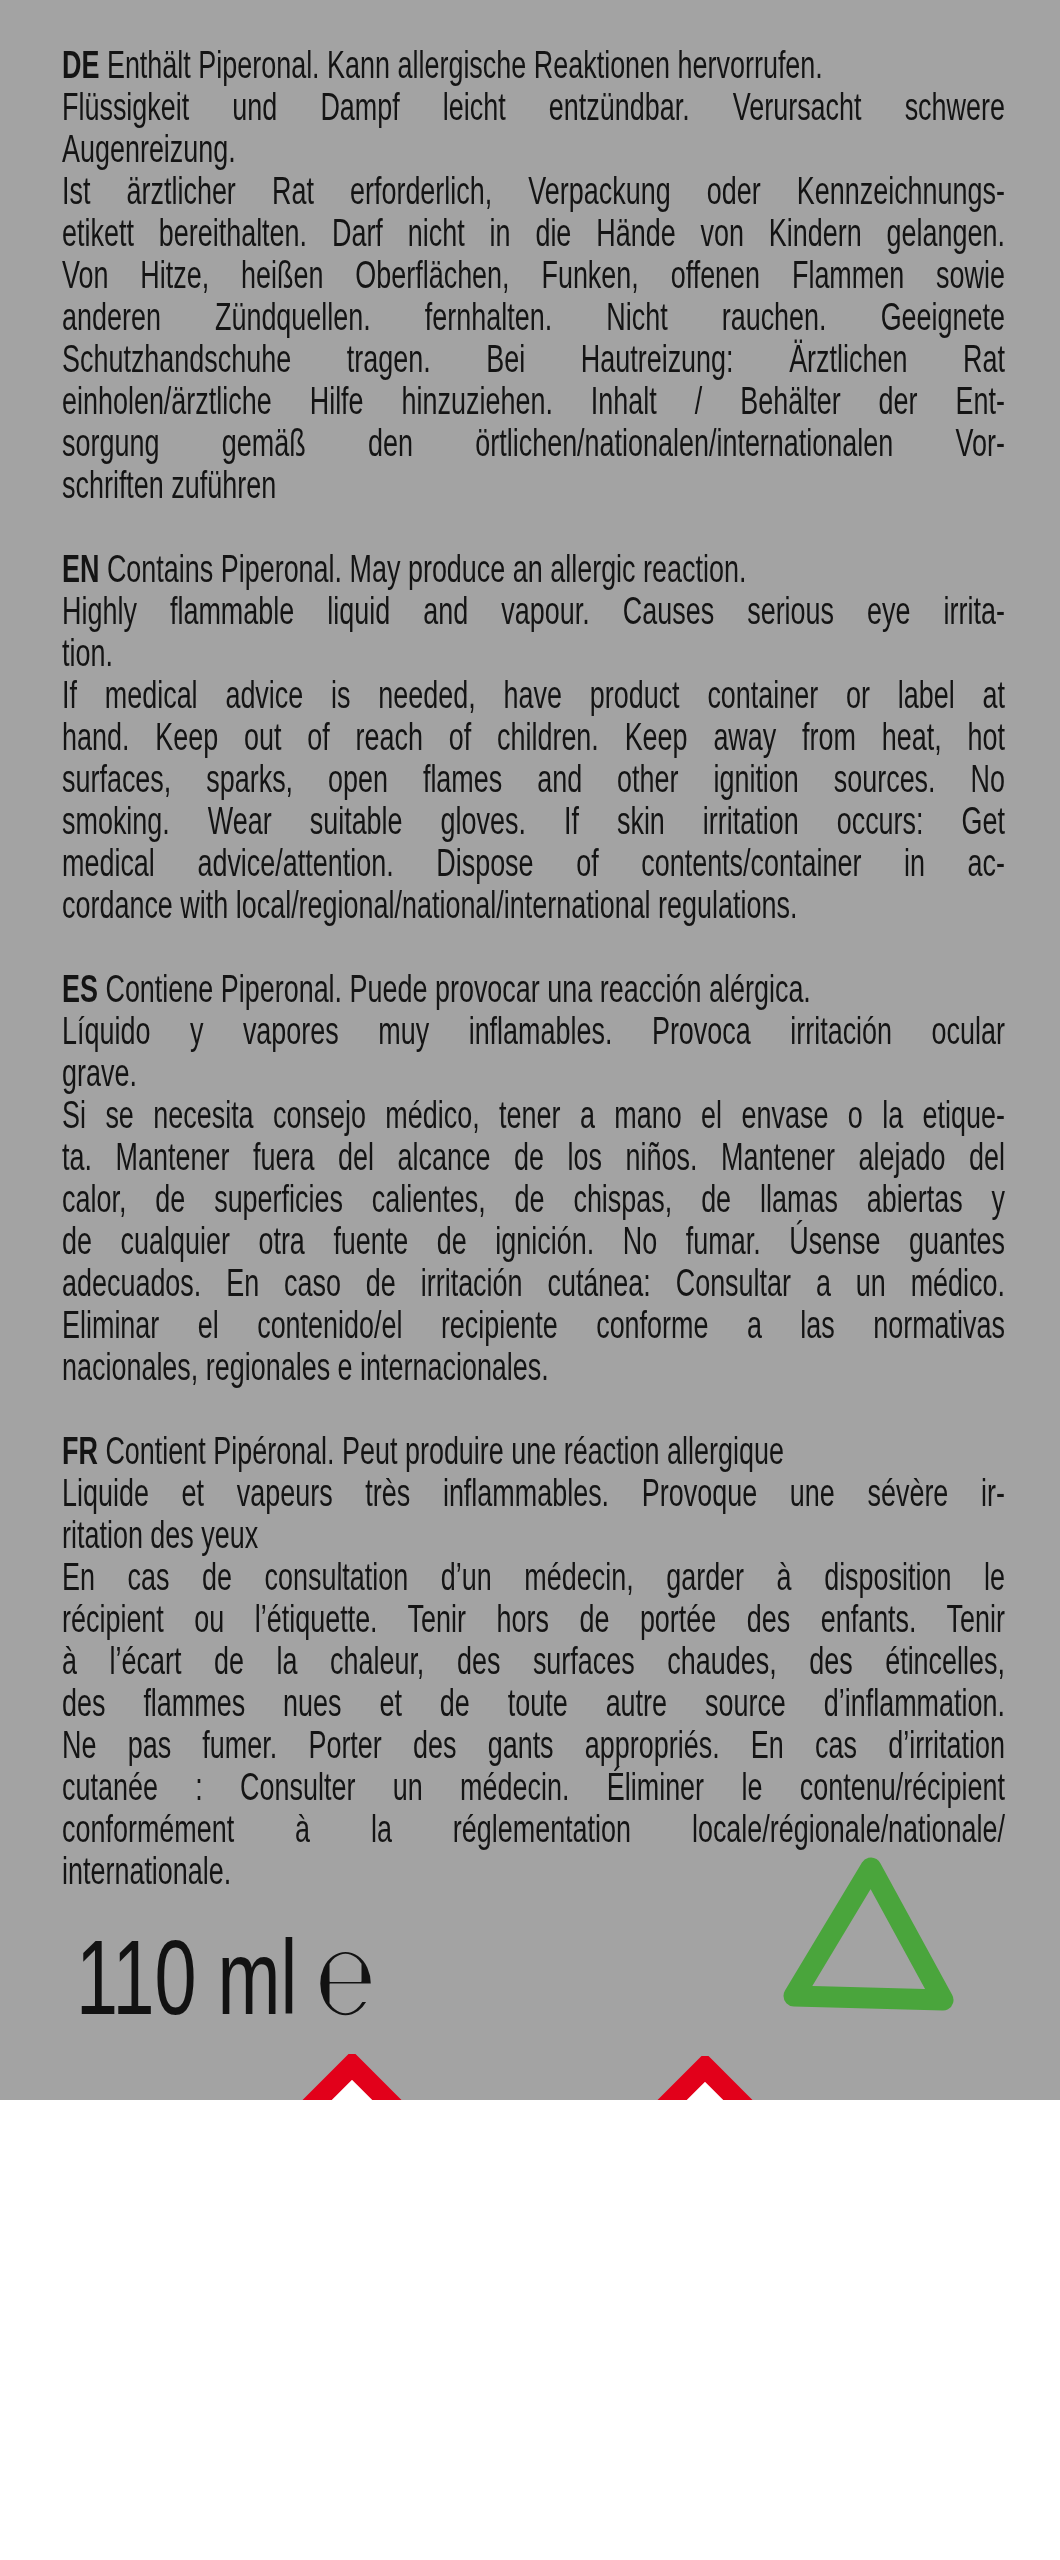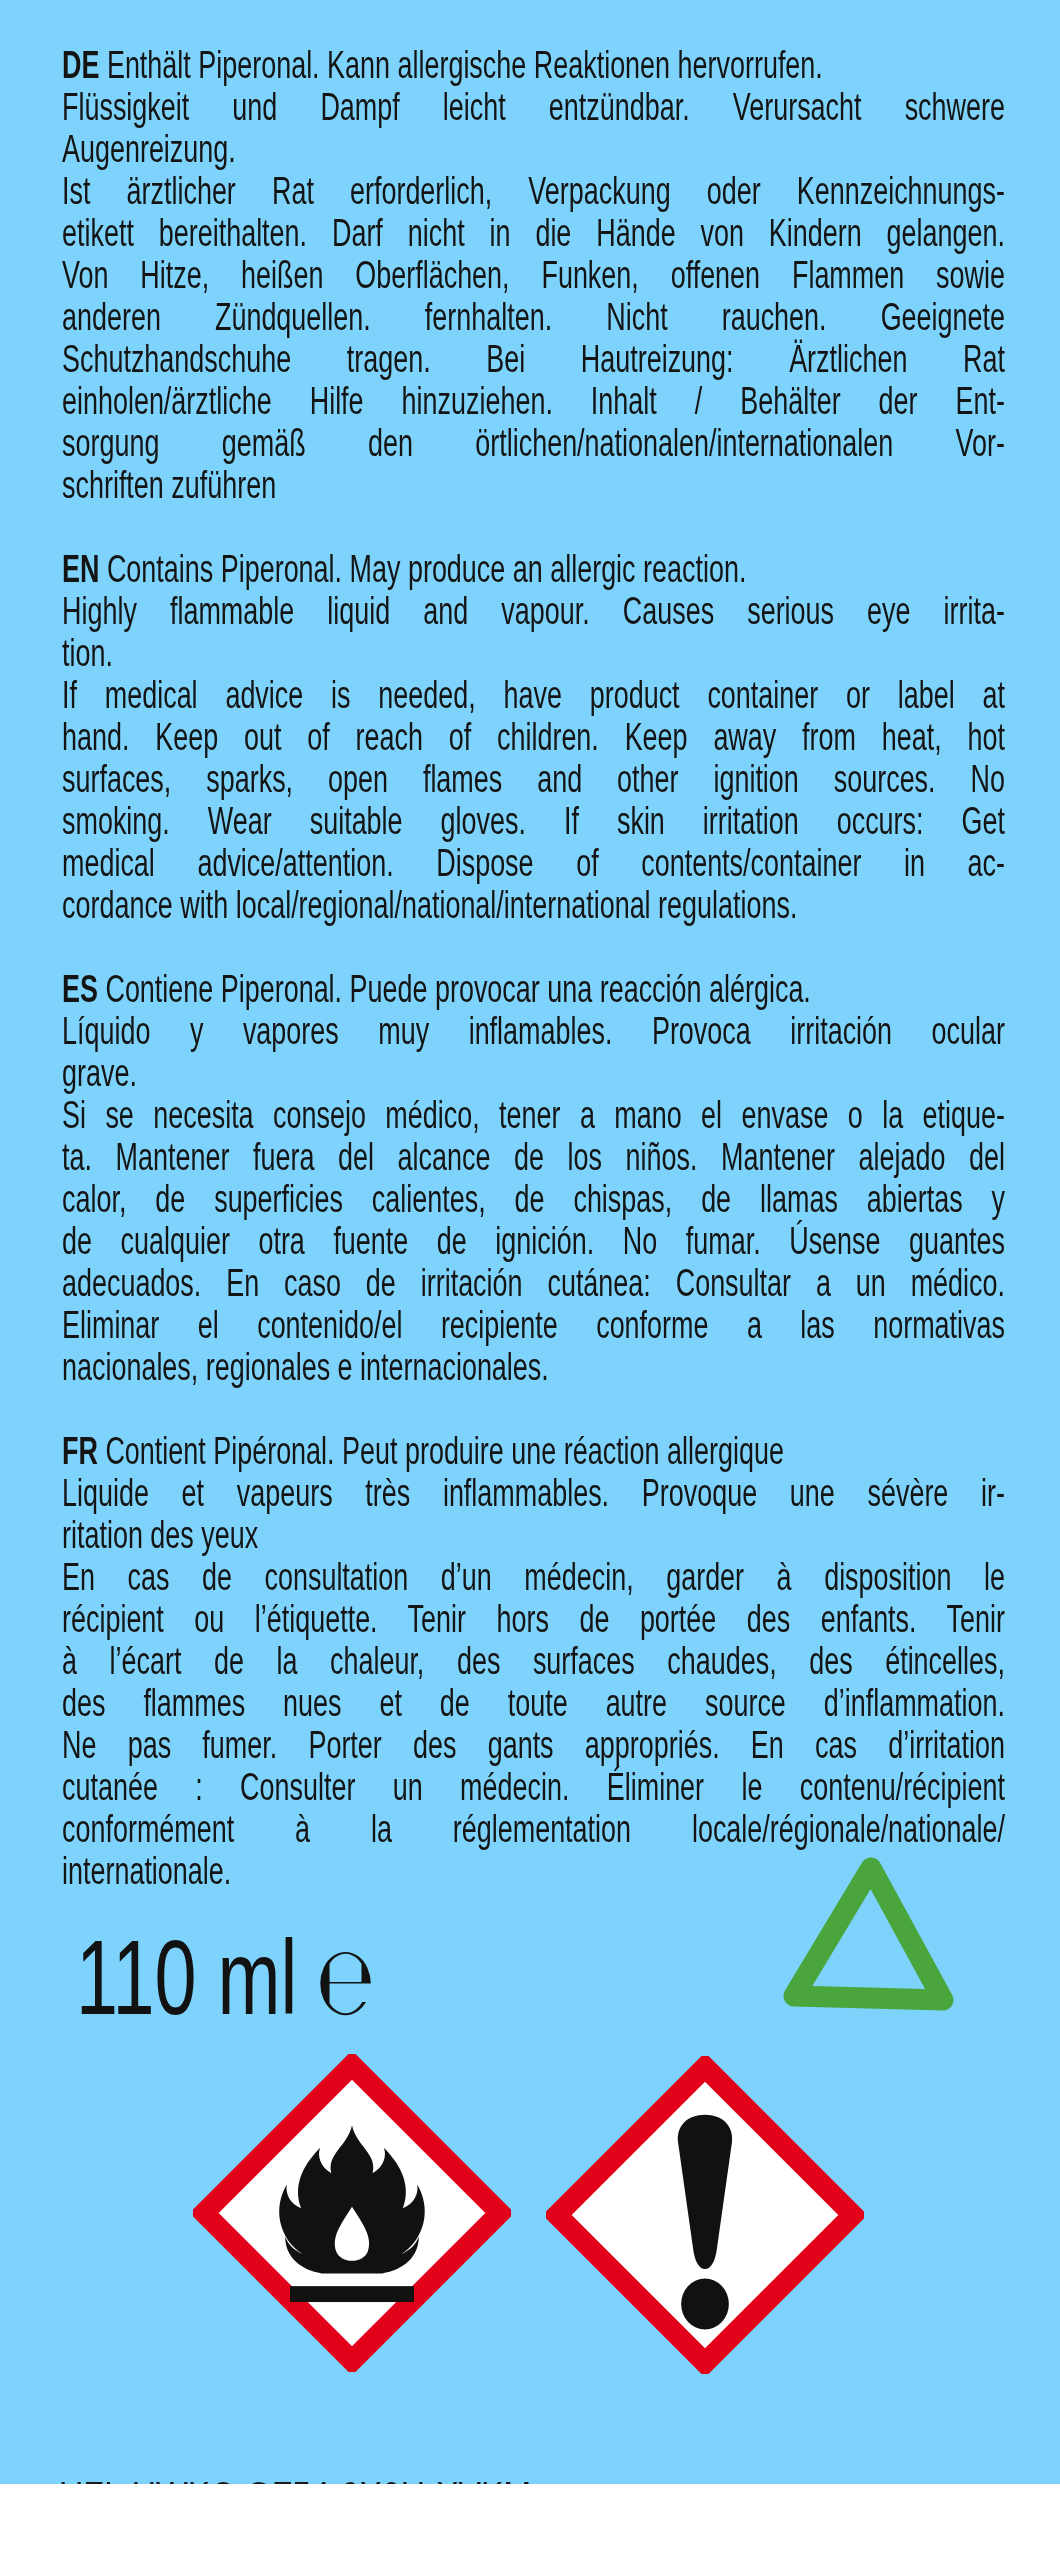--- a/index.html
+++ b/index.html
@@ -1,18 +1,18 @@
 <!DOCTYPE html>
 <html style="--ghs-red: #e2001a; --eco-green: #4aa53c; --text: #141414;"><head>
 <meta charset="utf-8">
 <style>
   html,body { margin:0; padding:0; background:#ffffff; }
   .page {
-    position:relative; width:1060px; height:2484px; overflow:hidden;
-    background:#7dd3fc; color:var(--text,#141414);
+    position:relative; width:1060px; height:2100px; overflow:hidden;
+    background:#a3a3a3; color:var(--text,#141414);
     font-family:"Liberation Sans", sans-serif;
   }
   .sections { position:absolute; left:62px; top:44px; width:943px; }
   .lang-block { margin-bottom:42px; }
   .line {
     width:1330px; font-size:38px; line-height:42px; letter-spacing:0;
     transform:scaleX(0.709); transform-origin:0 0; white-space:normal;
     color:#141414;
   }
   .line.just { text-align:justify; text-align-last:justify; text-justify:inter-word; }

